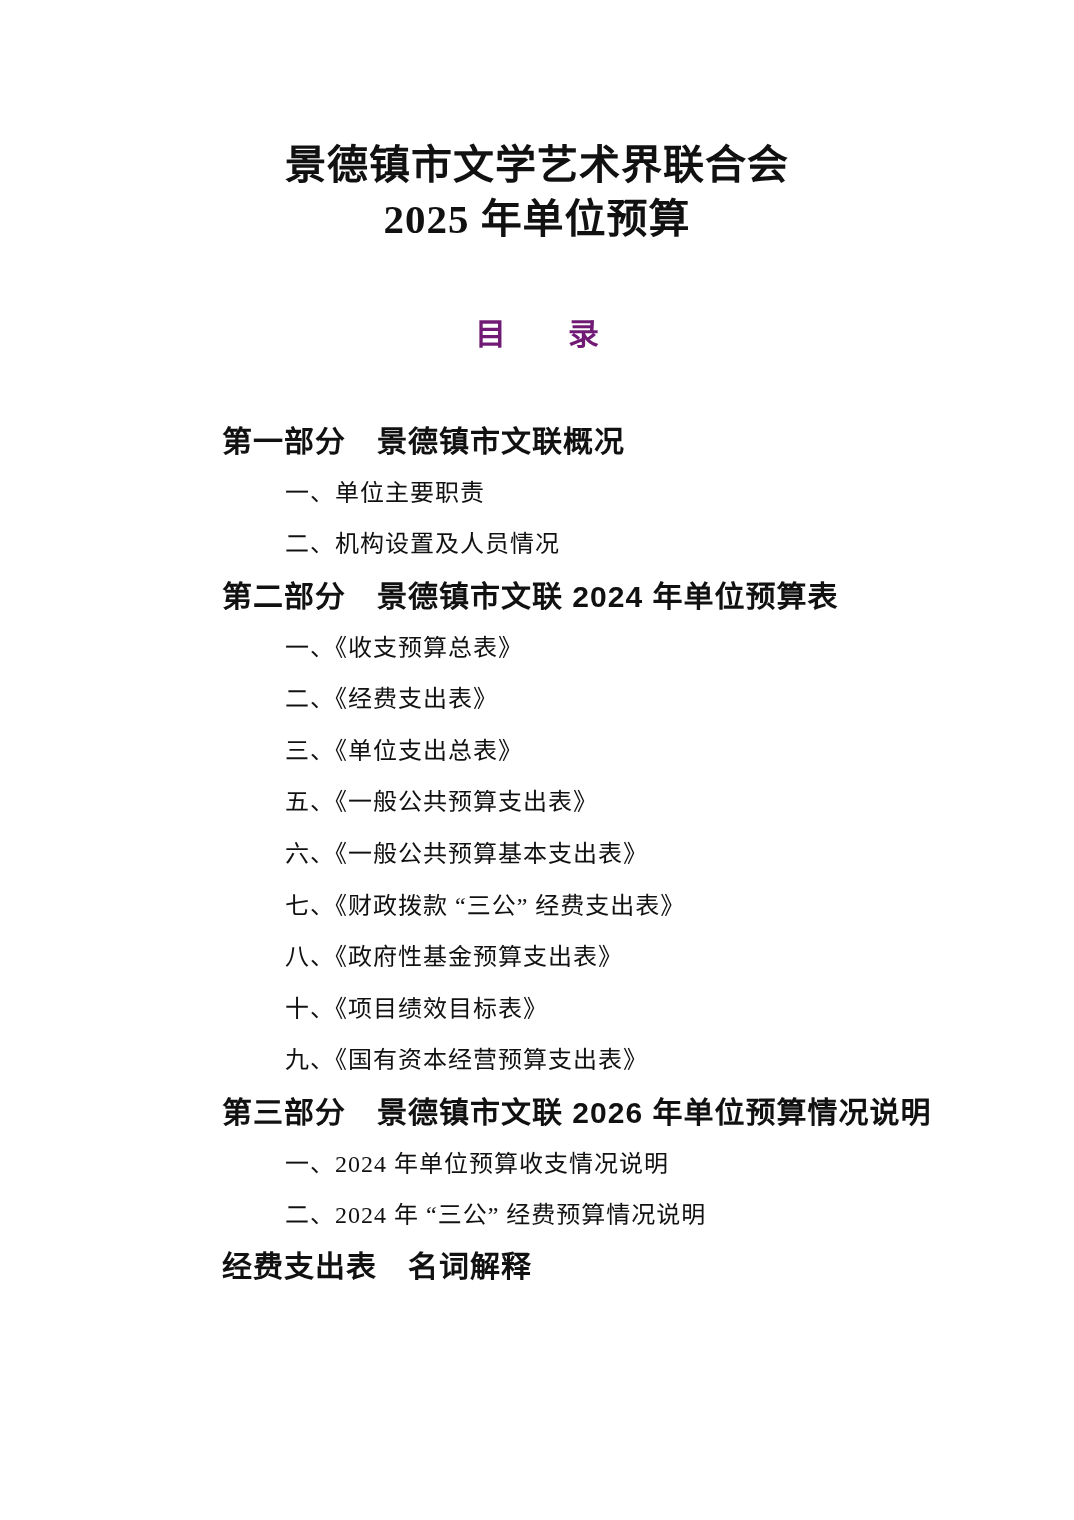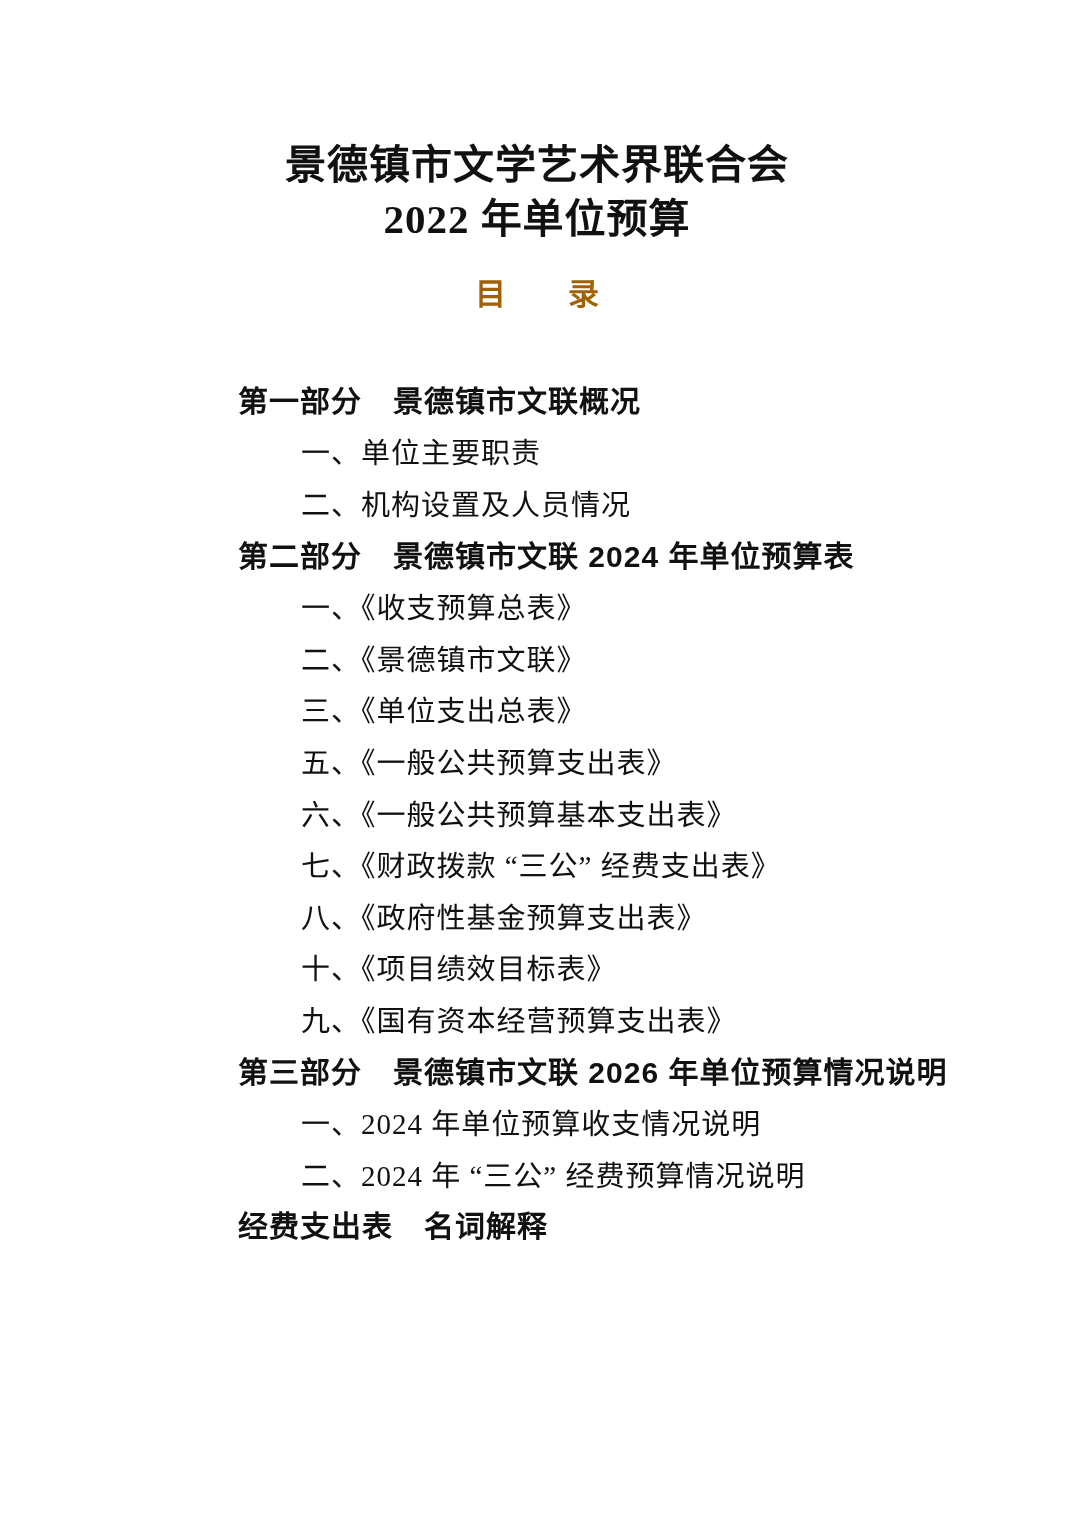--- a/index.html
+++ b/index.html
@@ -23,75 +23,74 @@
     padding-top: 138px;
     text-align: center;
     font-family: "Liberation Serif", serif;
     font-weight: 700;
     font-size: 41px;
     line-height: 54px;
     letter-spacing: 1px;
   }
   .title-line { display: block; }
   .toc-heading {
-    margin-top: 32px;
+    margin-top: 72px;
     text-align: center;
     font-family: "Liberation Sans", sans-serif;
     font-weight: 700;
     font-size: 31px;
     line-height: 33px;
-    color: #a16207;
+    color: #701a75;
   }
   .toc {
     margin-top: 62px;
-    margin-left: 16px;
   }
   .toc-line {
     height: 51.6px;
     display: flex;
     align-items: center;
   }
   .toc-section-heading {
     padding-left: 222px;
     font-family: "Liberation Sans", sans-serif;
     font-weight: 700;
     font-size: 30px;
     letter-spacing: 1px;
     white-space: nowrap;
   }
   .toc-item {
     padding-left: 285px;
     font-family: "Liberation Serif", serif;
     font-weight: 400;
-    font-size: 29px;
+    font-size: 24px;
     letter-spacing: 1px;
     white-space: nowrap;
   }
 </style>
 </head>
 <body>
 
 <div class="page">
 
   <h1 class="doc-title">
     <span class="title-line">景德镇市文学艺术界联合会</span>
-    <span class="title-line">2022 年单位预算</span>
+    <span class="title-line">2025 年单位预算</span>
   </h1>
 
   <div class="toc-heading">目　　录</div>
 
   <nav class="toc">
 
     <div class="toc-line toc-section-heading">第一部分　景德镇市文联概况</div>
     <div class="toc-line toc-item">一、单位主要职责</div>
     <div class="toc-line toc-item">二、机构设置及人员情况</div>
 
     <div class="toc-line toc-section-heading">第二部分　景德镇市文联 2024 年单位预算表</div>
     <div class="toc-line toc-item">一、《收支预算总表》</div>
-    <div class="toc-line toc-item">二、《景德镇市文联》</div>
+    <div class="toc-line toc-item">二、《经费支出表》</div>
     <div class="toc-line toc-item">三、《单位支出总表》</div>
     <div class="toc-line toc-item">五、《一般公共预算支出表》</div>
     <div class="toc-line toc-item">六、《一般公共预算基本支出表》</div>
     <div class="toc-line toc-item">七、《财政拨款 “三公” 经费支出表》</div>
     <div class="toc-line toc-item">八、《政府性基金预算支出表》</div>
     <div class="toc-line toc-item">十、《项目绩效目标表》</div>
     <div class="toc-line toc-item">九、《国有资本经营预算支出表》</div>
 
     <div class="toc-line toc-section-heading">第三部分　景德镇市文联 2026 年单位预算情况说明</div>
     <div class="toc-line toc-item">一、2024 年单位预算收支情况说明</div>

